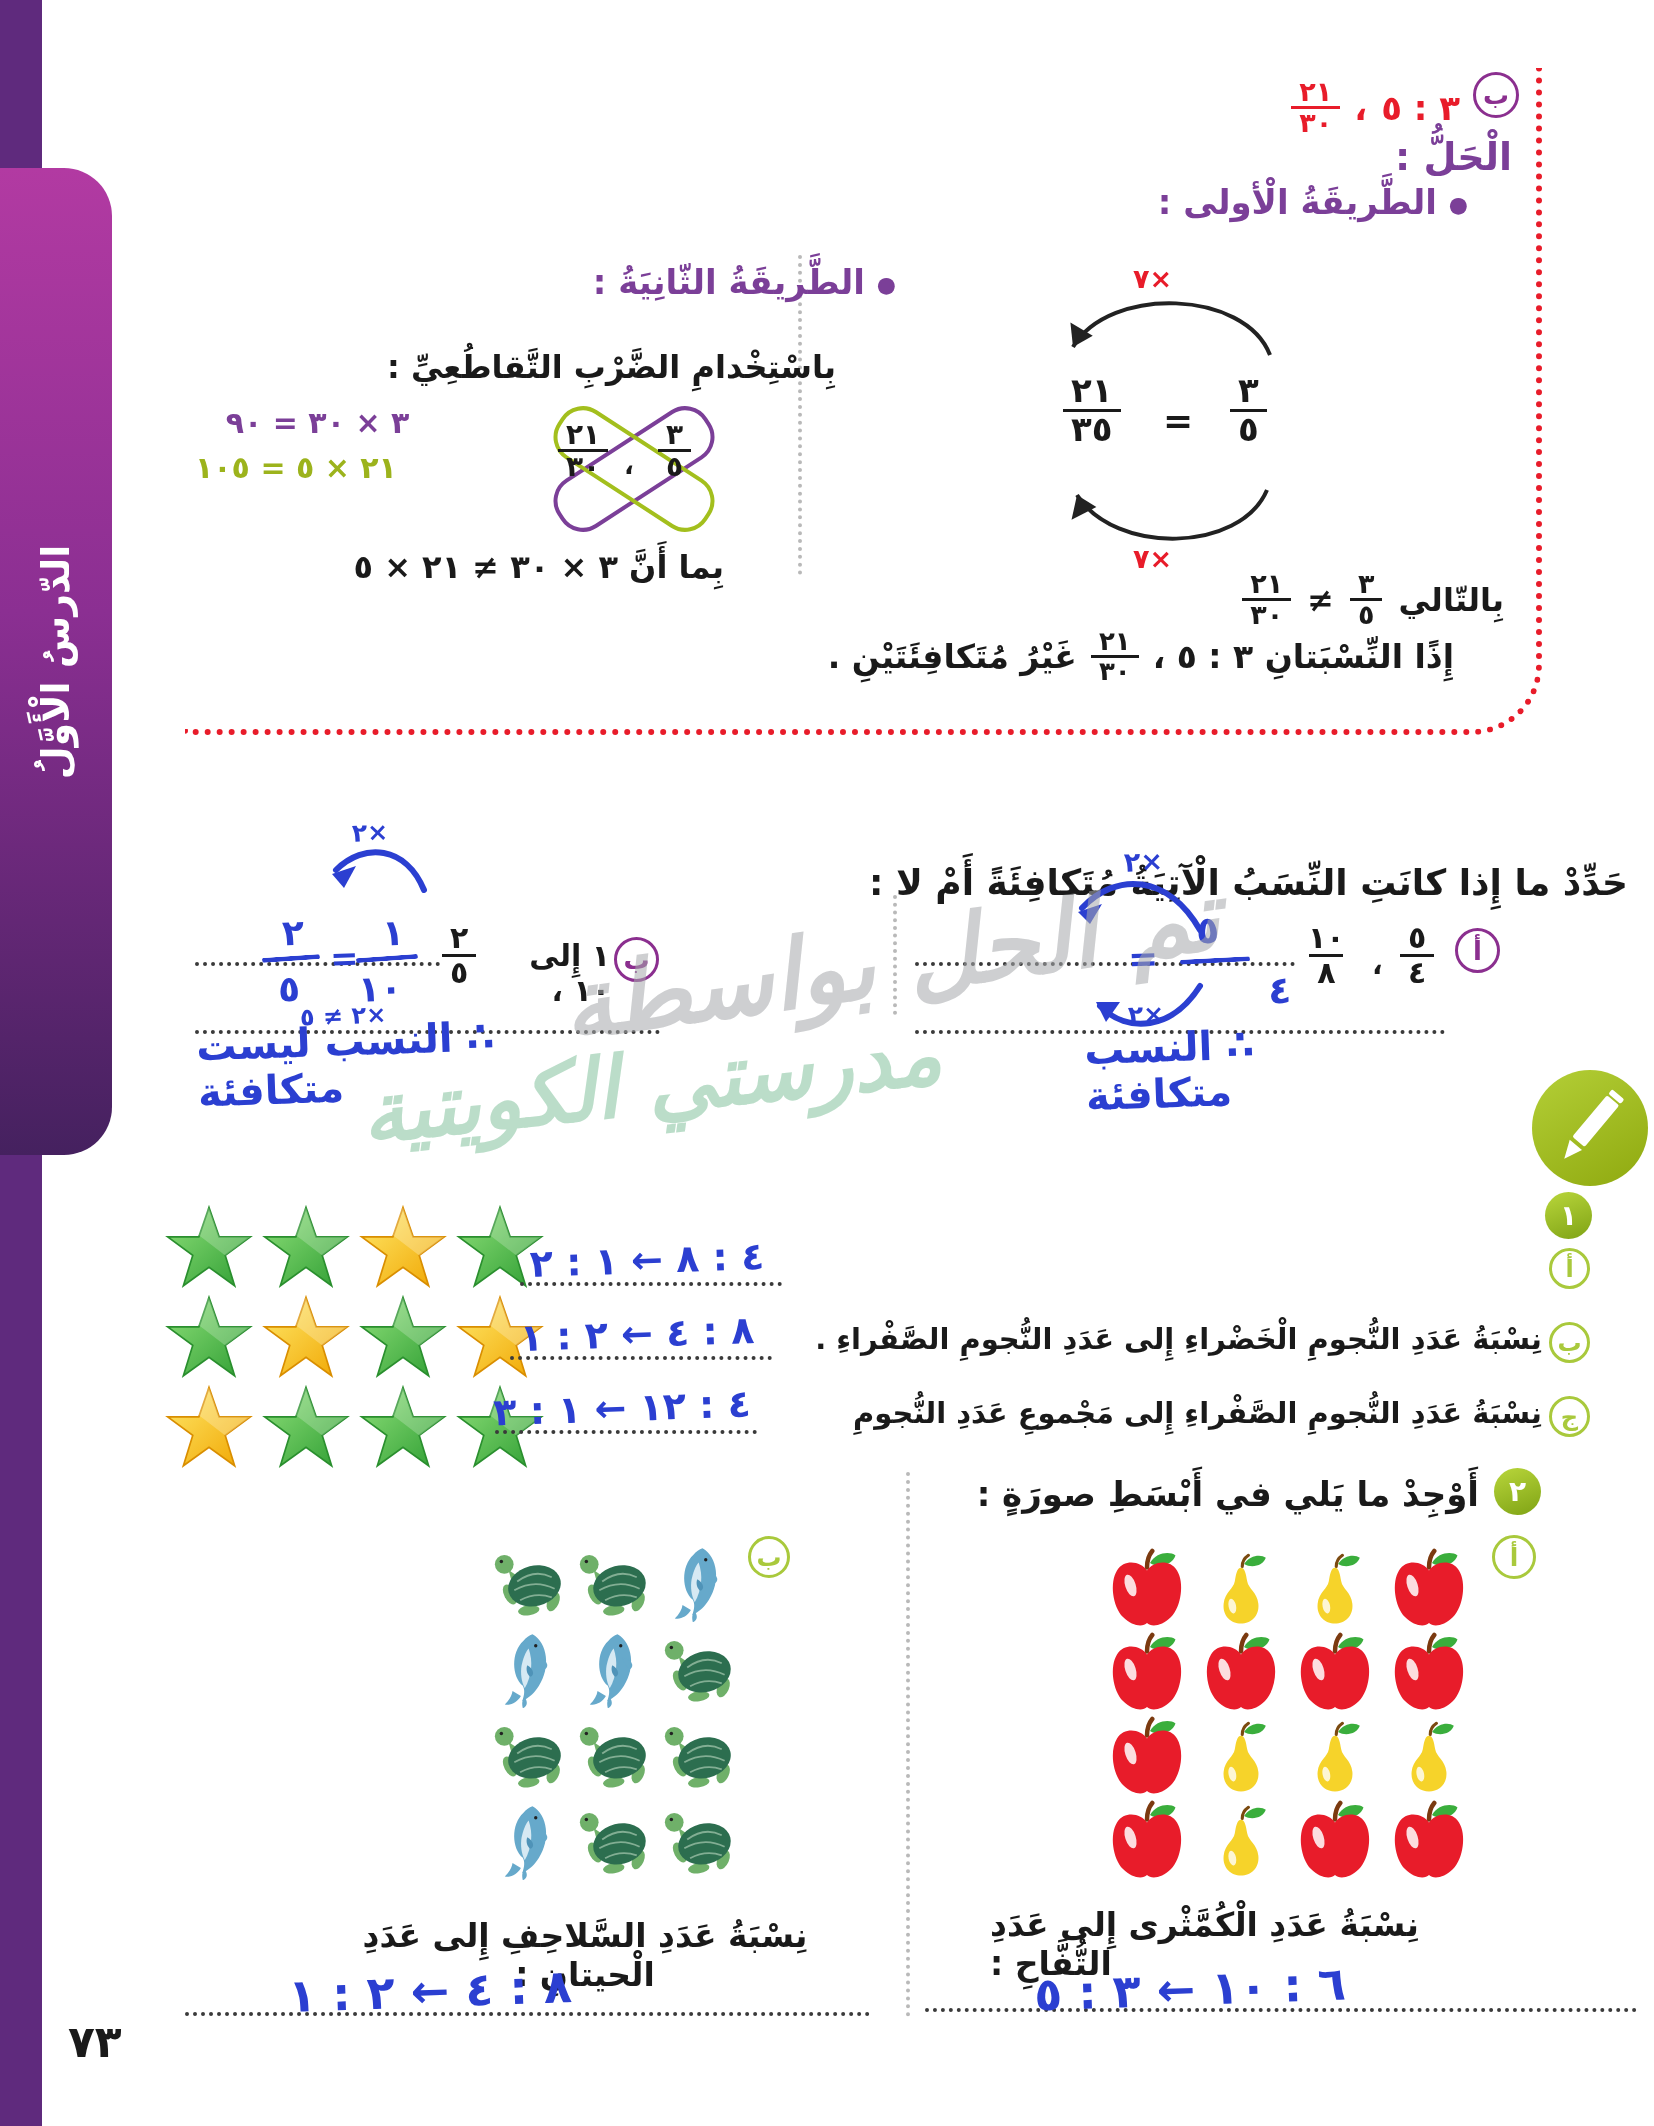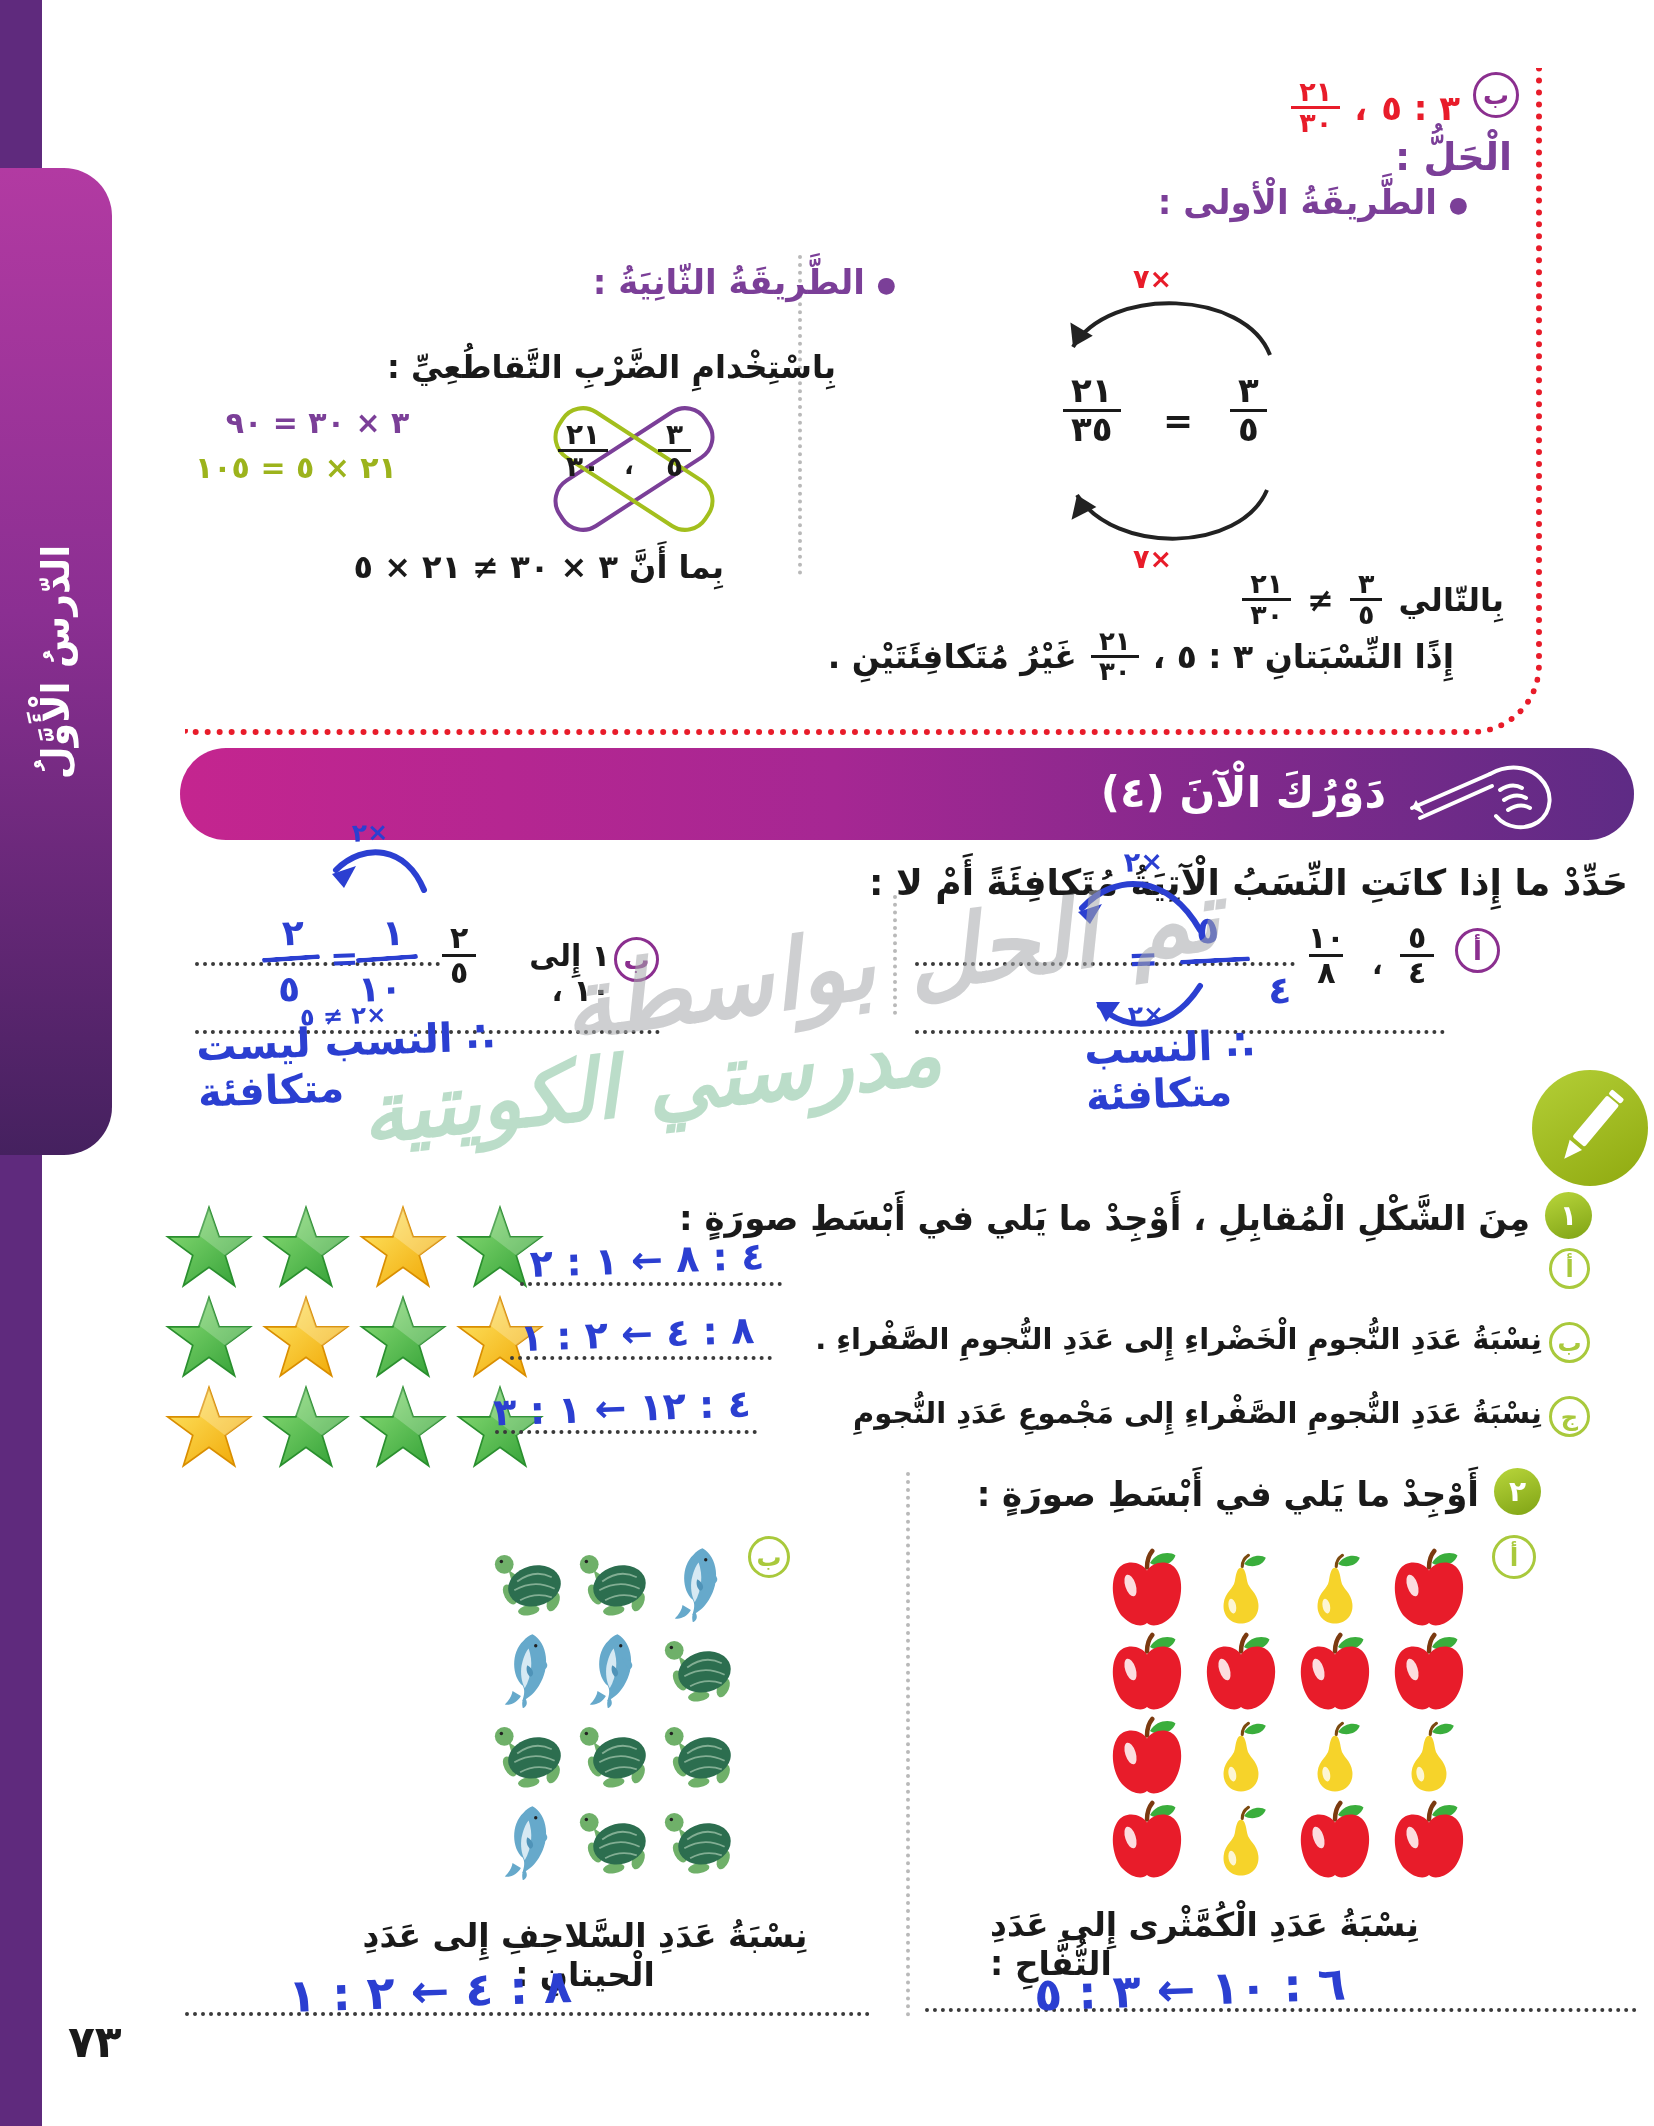--- a/index.html
+++ b/index.html
@@ -133,34 +133,20 @@
 
   <div class="abs ar b" style="right:200px;top:628px;font-size:33px;display:flex;align-items:center;gap:14px;">
     <span>إِذًا النِّسْبَتانِ ٣ : ٥ ،</span>
     <span class="frac" style="font-size:26px;">
       <span class="ft">٢١</span>
       <span class="fb">٣٠</span>
     </span>
     <span>غَيْرُ مُتَكافِئَتَيْنِ .</span>
   </div>
 
-  <div class="banner-purple">
-    <span class="abs ar b" style="right:248px;top:20px;font-size:42px;color:#fff;">دَوْرُكَ الْآنَ (٤)</span>
-    <svg class="abs" style="right:60px;top:8px;" width="170" height="78" viewBox="0 0 170 78">
-      <g stroke="#fff" stroke-width="4" fill="none" stroke-linecap="round">
-        <path d="M8 52 L86 18"></path>
-        <path d="M16 62 L88 30"></path>
-        <path d="M86 18 C104 8 124 10 136 22 C150 36 148 56 134 66 C120 75 102 72 92 60"></path>
-        <path d="M96 34 q12 -8 22 -2"></path>
-        <path d="M100 44 q12 -8 22 -2"></path>
-        <path d="M104 54 q12 -8 22 -2"></path>
-      </g>
-      <polygon points="8,52 20,58 12,44" fill="#fff"></polygon>
-    </svg>
-  </div>
 
   <div class="abs ar b" style="right:26px;top:862px;font-size:36px;">حَدِّدْ ما إِذا كانَتِ النِّسَبُ الْآتِيَةُ مُتَكافِئَةً أَمْ لا :</div>
 
   <div class="circ pur" style="left:1455px;top:928px;width:45px;height:45px;font-size:26px;">
     <span>أ</span>
   </div>
   <span class="frac abs b" style="left:1400px;top:922px;font-size:30px;">
     <span class="ft">٥</span>
     <span class="fb">٤</span>
   </span>
@@ -225,21 +211,20 @@
         <rect x="50" y="22" width="16" height="54" rx="2"></rect>
         <rect x="50" y="14" width="16" height="6" rx="2"></rect>
         <path d="M50 80 L58 98 L66 80 Z"></path>
       </g>
     </svg>
   </div>
 
   <div class="numcirc" style="left:1545px;top:1192px;width:47px;height:47px;font-size:28px;">
     <span>١</span>
   </div>
-  <div class="abs ar b" style="right:124px;top:1198px;font-size:34px;">مِنَ الشَّكْلِ الْمُقابِلِ ، أَوْجِدْ ما يَلي في أَبْسَطِ صورَةٍ :</div>
 
   <div class="grid" style="left:160px;top:1202px;grid-template-columns:repeat(4,97px);grid-auto-rows:90px;">
       <div class="cell">
         <svg width="88" height="86" viewBox="0 0 100 100">
           <defs>
             <linearGradient id="sg" x1="0" y1="0" x2="1" y2="1">
       <stop offset="0" stop-color="#8fe07a"></stop>
               <stop offset="1" stop-color="#2f9e33"></stop>
             </linearGradient>
           </defs>

